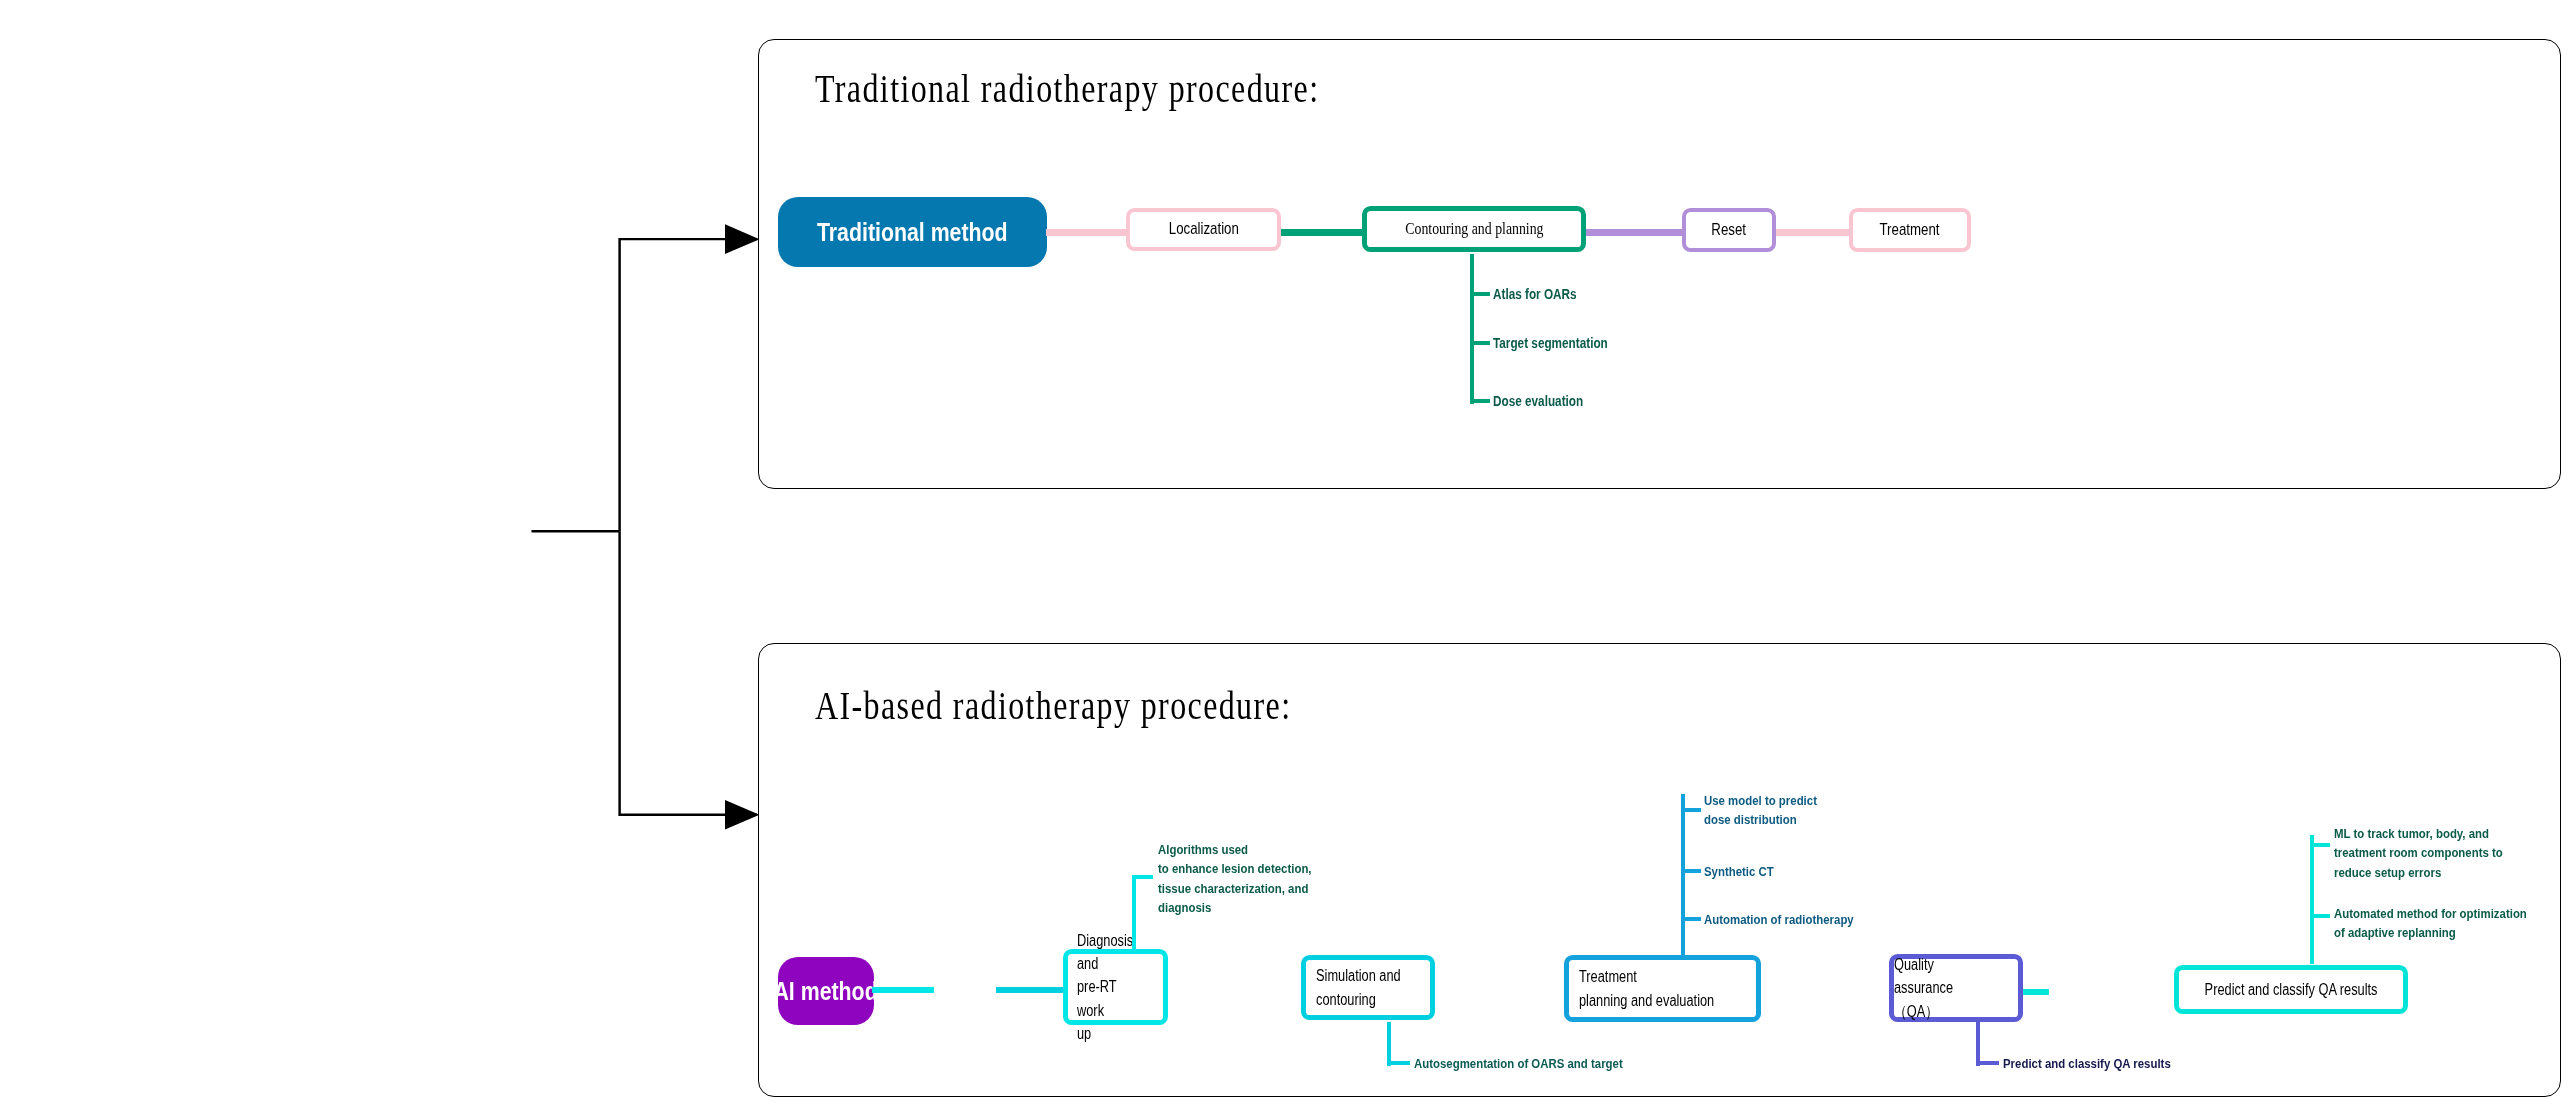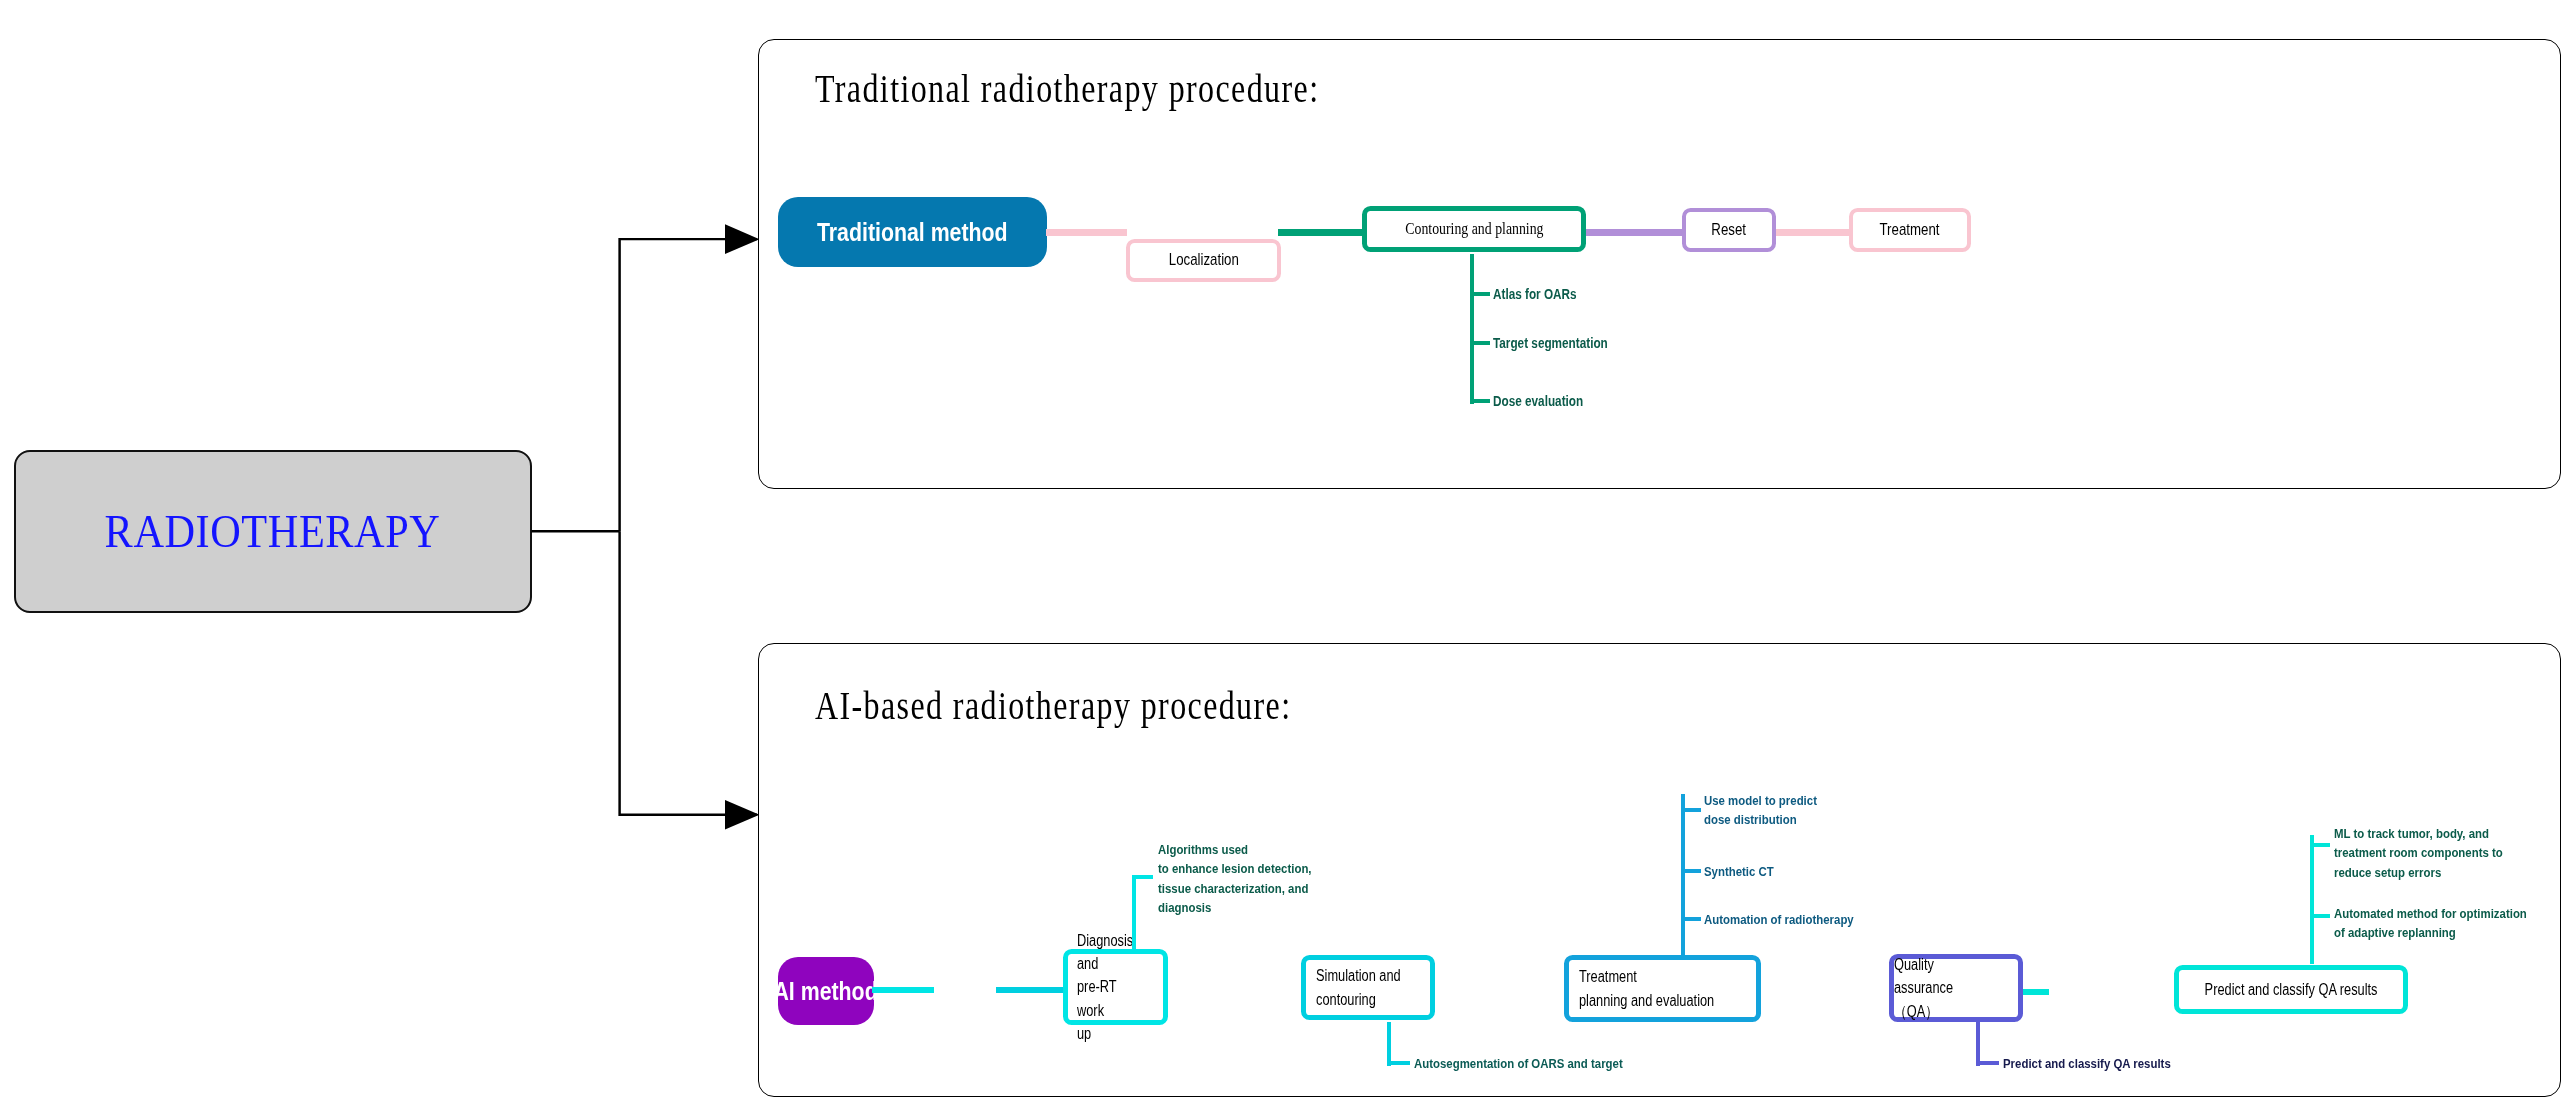--- a/index.html
+++ b/index.html
@@ -30,23 +30,20 @@
   .ln{position:absolute;}
   .lbl{position:absolute;font-weight:bold;white-space:pre-line;line-height:1.42;
     transform:scaleX(.84);transform-origin:left center;}
   svg.arrows{position:absolute;left:0;top:0;width:2576px;height:1118px;overflow:visible;}
 </style>
 </head>
 <body>
 
 <div id="stage">
 
-  <div class="rootbox" style="left:13.6px;top:450px;width:518px;height:163px;">
-    <span>RADIOTHERAPY</span>
-  </div>
 
   <svg class="arrows" viewBox="0 0 4179 1814" width="2576" height="1118">
     <defs>
       <marker id="ah" markerWidth="14" markerHeight="12" refX="13" refY="6" orient="auto">
         <path d="M0,0 L14,6 L0,12 z" fill="#000"></path>
       </marker>
     </defs>
     <path d="M862,862 L1005,862" stroke="#000" stroke-width="4" fill="none"></path>
     <path d="M1005,862 L1005,388 L1228,388" stroke="#000" stroke-width="4" fill="none" marker-end="url(#ah)"></path>
     <path d="M1005,862 L1005,1322 L1228,1322" stroke="#000" stroke-width="4" fill="none" marker-end="url(#ah)"></path>
@@ -58,21 +55,21 @@
 
   <div class="solidbox" style="left:778px;top:197px;width:269px;height:70px;background:#0578af;">
     <span style="font-size:26px;">Traditional method</span>
   </div>
 
   <div class="ln" style="left:1046px;top:229px;width:81px;height:6.8px;background:#f9c5d0;"></div>
   <div class="ln" style="left:1278px;top:229px;width:86px;height:6.8px;background:#00a176;"></div>
   <div class="ln" style="left:1586px;top:229px;width:99px;height:6.8px;background:#b18fd8;"></div>
   <div class="ln" style="left:1775px;top:229px;width:75px;height:6.8px;background:#f9c5d0;"></div>
 
-  <div class="obox ctr" style="left:1126px;top:208px;width:155px;height:43px;border-width:4.3px;border-color:#f9c5d0;margin-top:31px;">
+  <div class="obox ctr" style="left:1126px;top:208px;width:155px;height:43px;border-width:4.3px;border-color:#f9c5d0;">
     <span class="txt" style="font-size:16.6px;">Localization</span>
   </div>
 
   <div class="obox ctr" style="left:1362px;top:206px;width:224px;height:46px;border-width:5px;border-color:#00a176;font-family:Liberation Serif, serif;">
     <span class="txt" style="font-size:17.3px;">Contouring and planning</span>
   </div>
 
   <div class="obox ctr" style="left:1682px;top:208px;width:94px;height:44px;border-width:4.3px;border-color:#b18fd8;text-align:center;">
     <span class="txt" style="font-size:16.6px;">Reset</span>
   </div>

